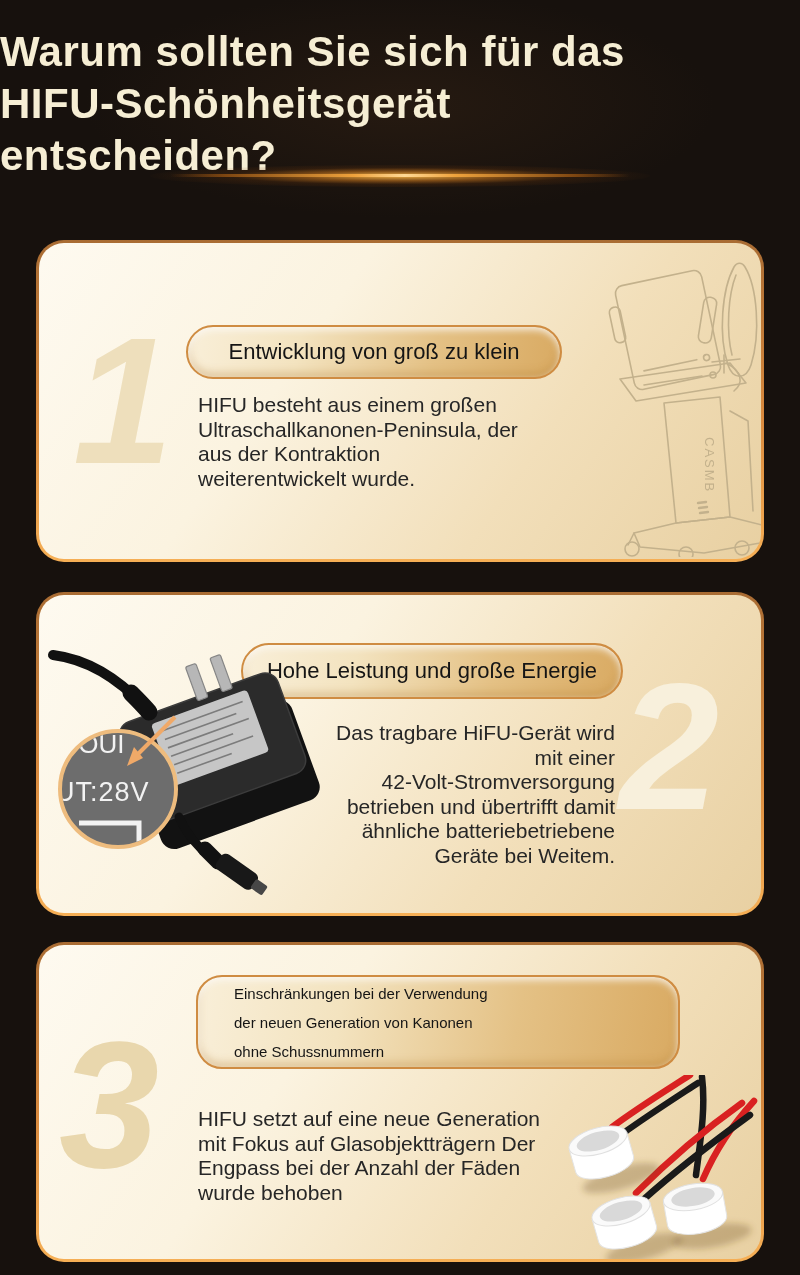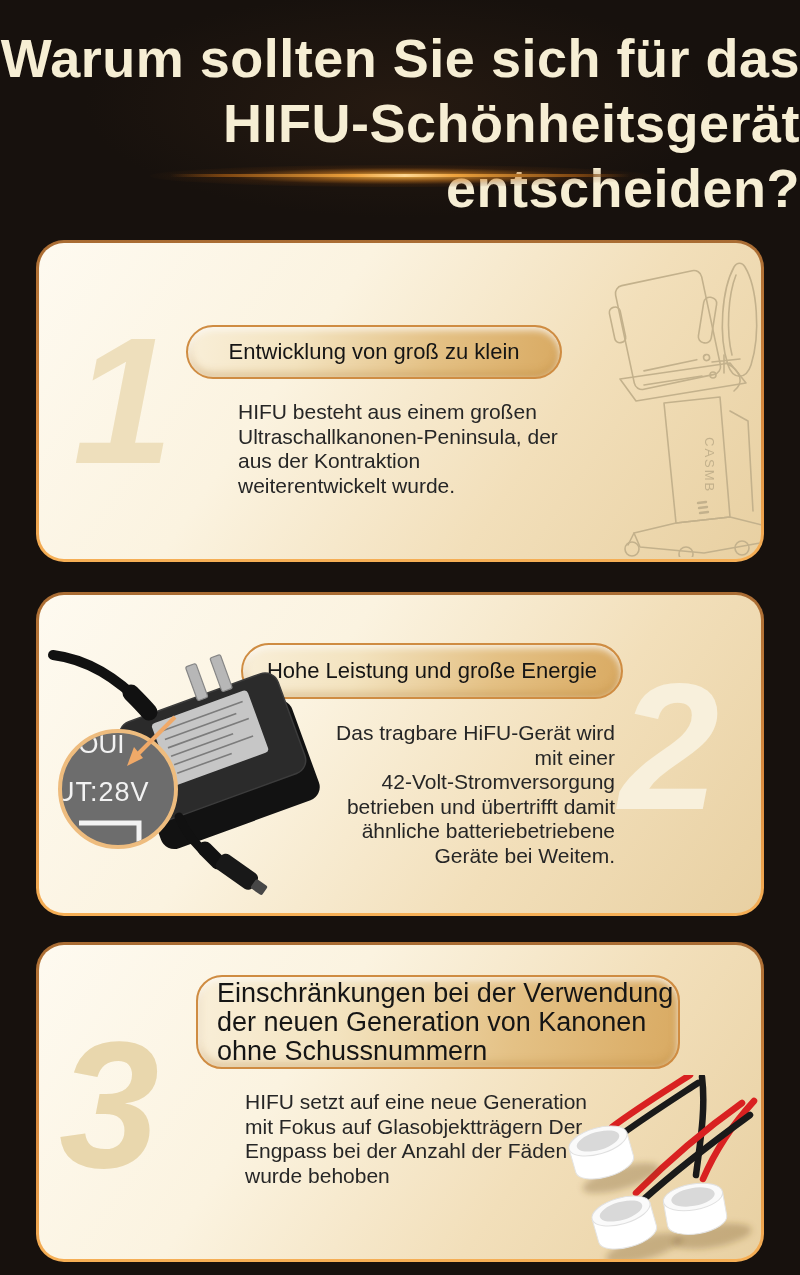--- a/index.html
+++ b/index.html
@@ -8,22 +8,22 @@
     background:#17110d;
     background-image: radial-gradient(420px 150px at 50% 105px, #261a11 0%, rgba(23,17,13,0) 75%);
     overflow:hidden;
     font-family:"Liberation Sans", sans-serif;
   }
   .abs { position:absolute; }
 
   
   .heading {
     left:0; right:0; top:26px; margin:0;
-    text-align:right; color:#f6eed4;
-    font-size:54px; line-height:65px; font-weight:700;
+    text-align:left; color:#f6eed4;
+    font-size:42px; line-height:52px; font-weight:700;
     white-space:pre-line; letter-spacing:0.5px;
   }
   .glow {
     left:150px; top:165px; width:500px; height:22px;
     background: radial-gradient(52% 58% at 50% 50%,
       rgba(248,183,74,0.95) 0%, rgba(205,120,28,0.55) 38%,
       rgba(120,60,12,0.22) 65%, rgba(0,0,0,0) 100%);
     border-radius:50%;
   }
   .glow::after {
@@ -57,29 +57,29 @@
   .pill {
     box-sizing:border-box; color:#151515; font-weight:400;
     display:flex; align-items:center; justify-content:center;
     border:2px solid #cf8c42; border-radius:999px;
     background: linear-gradient(100deg, #f9efd9 0%, #f3e3bf 30%, #e4c185 66%, #d9aa62 100%);
     box-shadow: inset 0 3px 7px rgba(255,255,255,0.8), inset 0 -4px 9px rgba(175,118,40,0.35);
   }
   .pill1 { left:147px; top:82px; width:376px; height:54px; font-size:22px; }
   .pill2 { left:202px; top:48px; width:382px; height:56px; font-size:22px; }
   .pill3 {
-    left:157px; top:30px; width:484px; height:94px; font-size:27px; line-height:29px;
-    border-radius:26px; justify-content:flex-start; padding-left:19px;
+    left:157px; top:30px; width:484px; height:94px; font-size:15px; line-height:29px;
+    border-radius:26px; justify-content:flex-start; padding-left:36px;
     white-space:pre-line; text-align:left;
   }
 
   .bodytext { color:#262626; font-size:21px; line-height:24.5px; white-space:pre-line; }
-  .body1 { left:159px; top:157px;margin-left:40px; }
+  .body1 { left:159px; top:150px; }
   .body2 { left:216px; top:126px; width:360px; text-align:right; }
-  .body3 { left:159px; top:145px;margin-left:47px; }
+  .body3 { left:159px; top:162px; }
 
   svg { display:block; }
   svg text { font-family:"Liberation Sans", sans-serif; }
 </style>
 </head>
 <body>
 
 <div class="stage">
 
   <h1 class="abs heading">Warum sollten Sie sich für das

